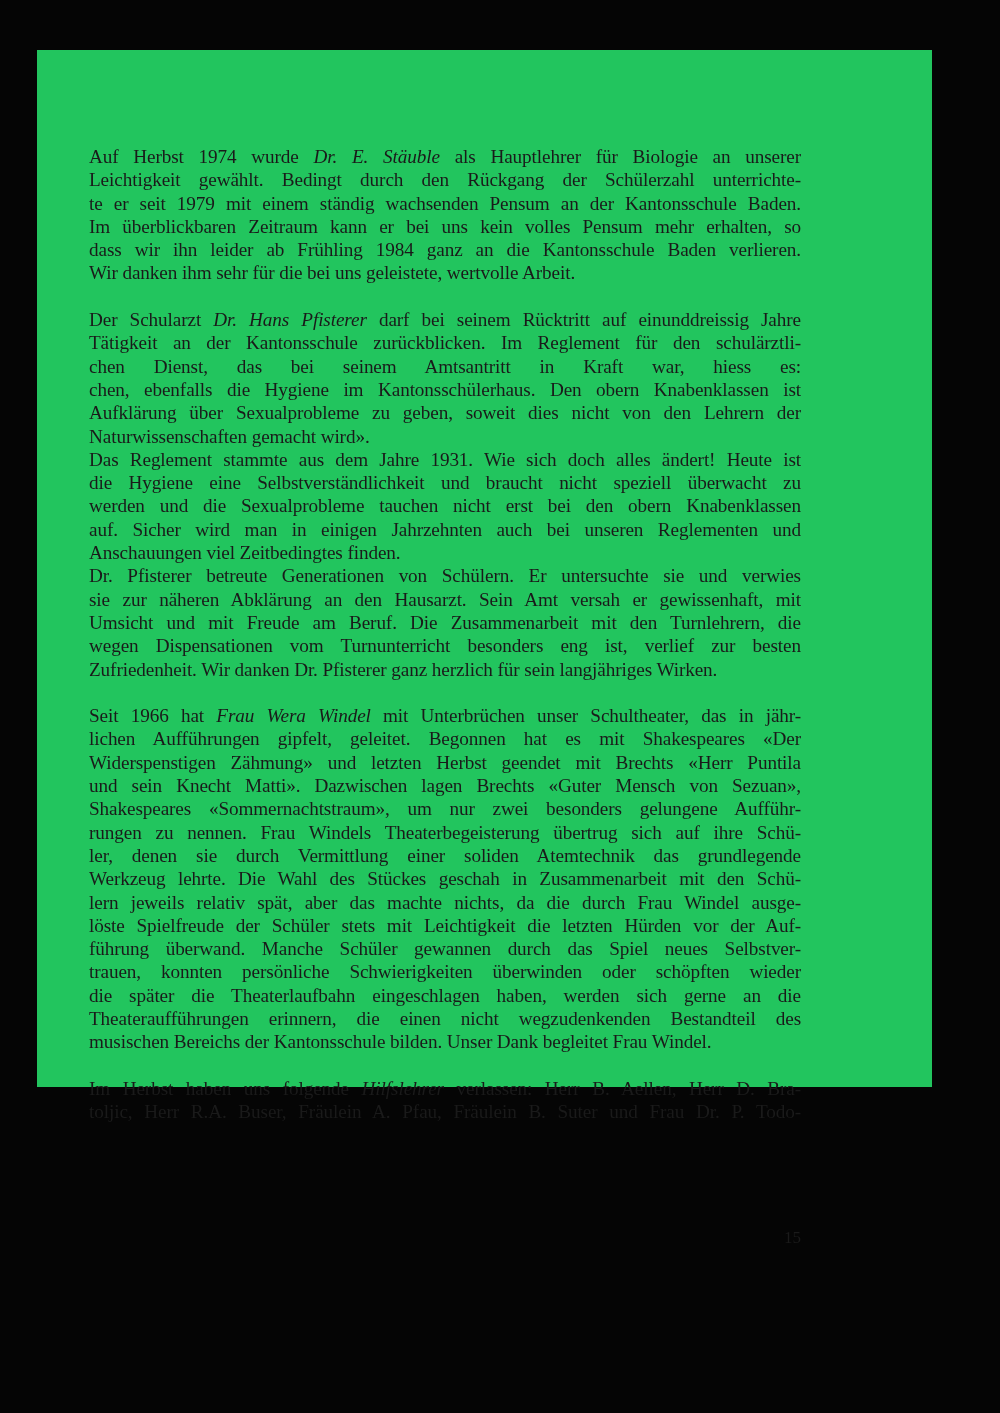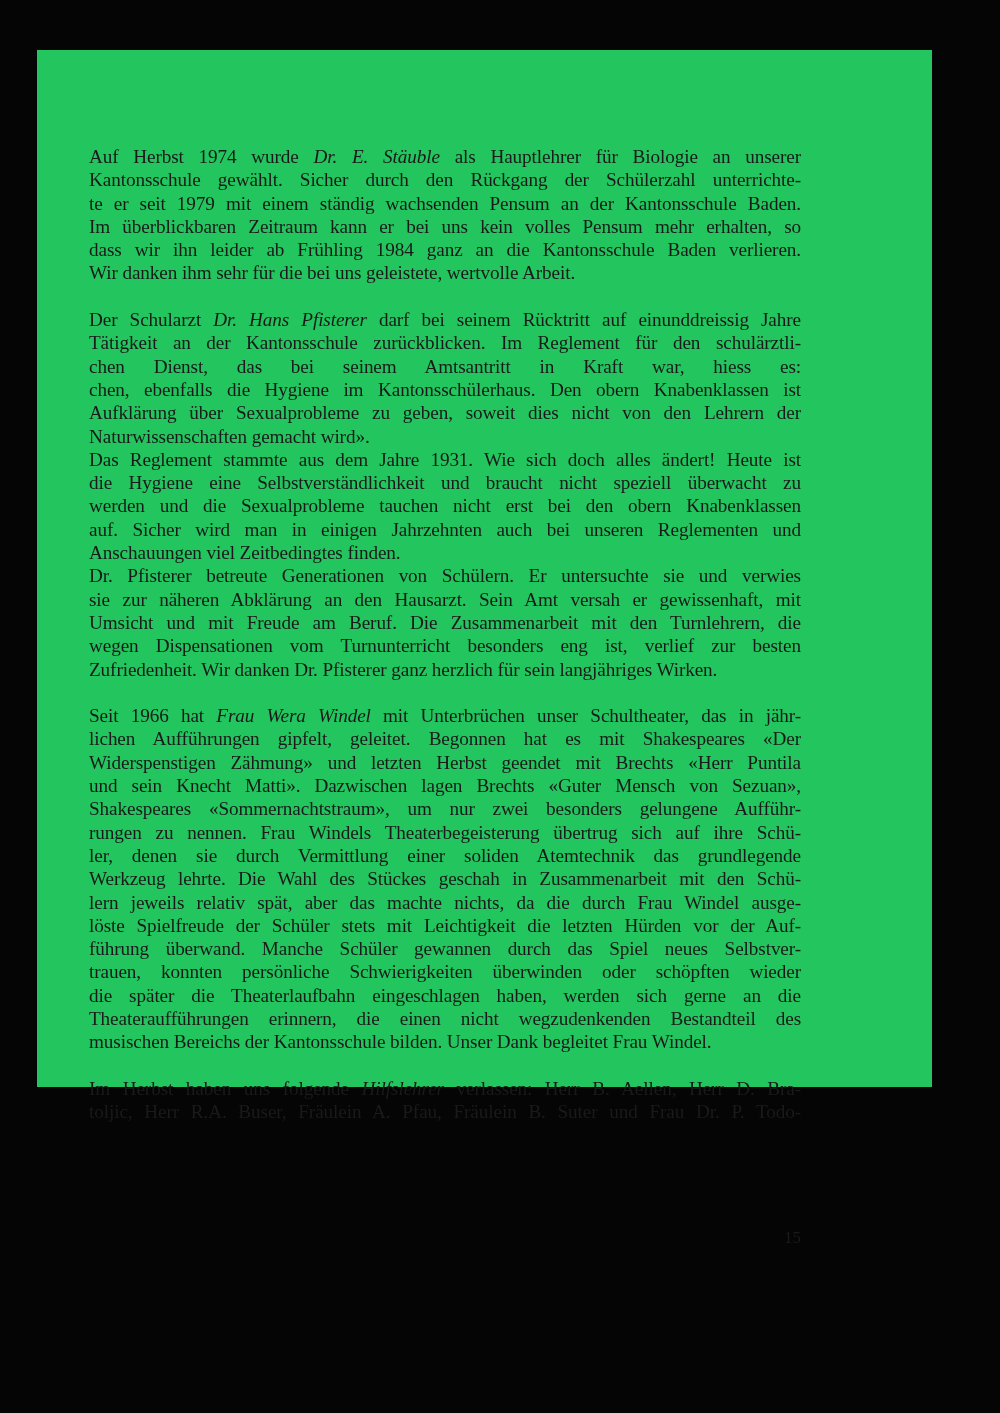--- a/index.html
+++ b/index.html
@@ -56,21 +56,21 @@
       color: #1a1a1a;
     }
   </style>
 </head>
 <body>
 
 <div class="page">
   <div class="text-block">
     <div class="para">
         <span class="line"><span>Auf Herbst 1974 wurde </span><span class="i">Dr. E. Stäuble</span><span> als Hauptlehrer für Biologie an unserer</span></span>
-        <span class="line"><span>Kantonsschule gewählt. Sicher durch den Rückgang der Schülerzahl unterrichte-</span></span>
+        <span class="line"><span>Leichtigkeit gewählt. Bedingt durch den Rückgang der Schülerzahl unterrichte-</span></span>
         <span class="line"><span>te er seit 1979 mit einem ständig wachsenden Pensum an der Kantonsschule Baden.</span></span>
         <span class="line"><span>Im überblickbaren Zeitraum kann er bei uns kein volles Pensum mehr erhalten, so</span></span>
         <span class="line"><span>dass wir ihn leider ab Frühling 1984 ganz an die Kantonsschule Baden verlieren.</span></span>
         <span class="line last"><span>Wir danken ihm sehr für die bei uns geleistete, wertvolle Arbeit.</span></span>
       </div>
     <div class="para">
         <span class="line"><span>Der Schularzt </span><span class="i">Dr. Hans Pfisterer</span><span> darf bei seinem Rücktritt auf einunddreissig Jahre</span></span>
         <span class="line"><span>Tätigkeit an der Kantonsschule zurückblicken. Im Reglement für den schulärztli-</span></span>
         <span class="line"><span>chen Dienst, das bei seinem Amtsantritt in Kraft war, hiess es:</span></span>
         <span class="line"><span>chen, ebenfalls die Hygiene im Kantonsschülerhaus. Den obern Knabenklassen ist</span></span>

